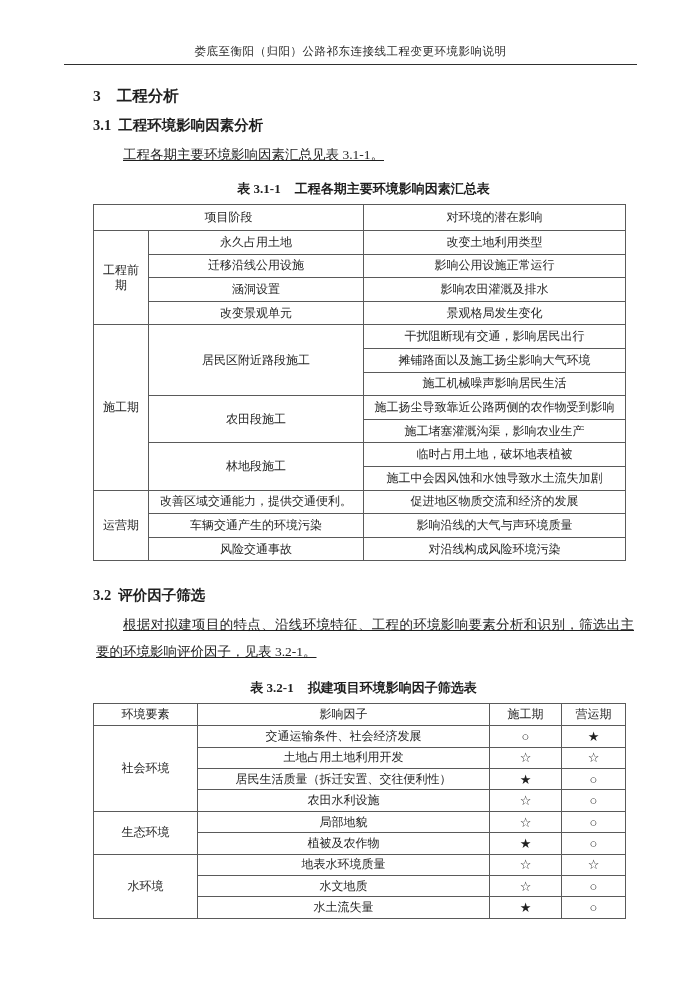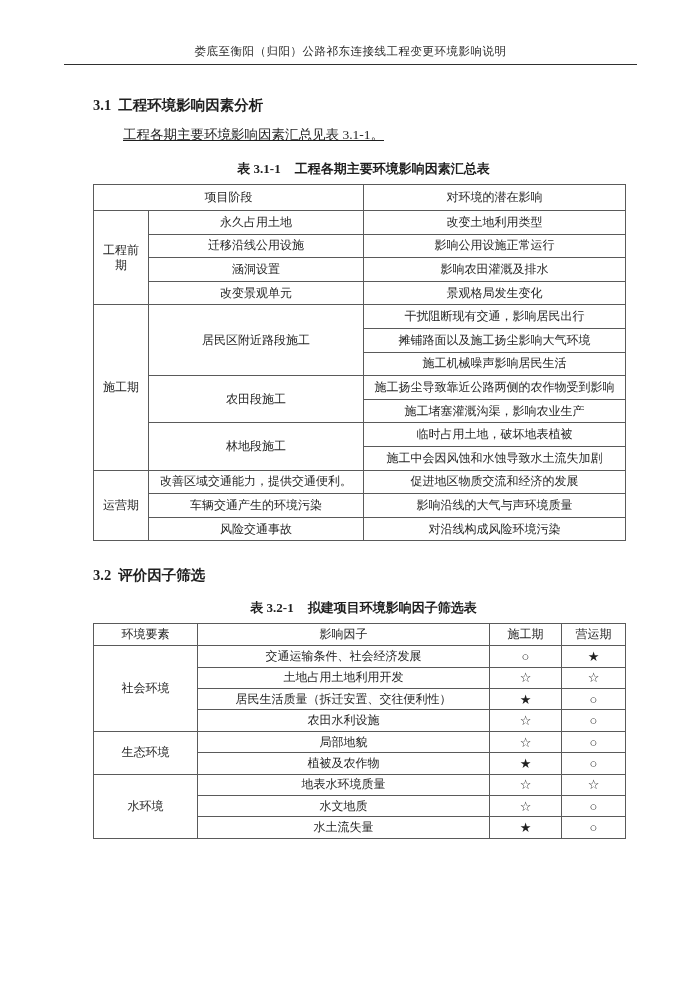--- a/index.html
+++ b/index.html
@@ -95,20 +95,23 @@
 <body>
 
 <div class="page">
 
   <div class="running-header">
     <span>娄底至衡阳（归阳）公路祁东连接线工程变更环境影响说明</span>
   </div>
 
   <div class="content">
 
+    <h1 class="h-l1">
+      <span class="num">3</span><span>工程分析</span>
+    </h1>
 
     <h2 class="h-l2">
       <span class="num">3.1</span><span>工程环境影响因素分析</span>
     </h2>
 
     <p class="para">工程各期主要环境影响因素汇总见表 3.1-1。</p>
 
     <div class="table-caption">
       <span class="cap-label">表 3.1-1</span><span>工程各期主要环境影响因素汇总表</span>
     </div>
@@ -179,20 +182,21 @@
         <td>风险交通事故</td>
         <td>对沿线构成风险环境污染</td>
       </tr>
     </tbody>
       </table>
 
     <h2 class="h-l2 sec2">
       <span class="num">3.2</span><span>评价因子筛选</span>
     </h2>
 
+    <p class="para">根据对拟建项目的特点、沿线环境特征、工程的环境影响要素分析和识别，筛选出主要的环境影响评价因子，见表 3.2-1。</p>
 
     <div class="table-caption cap2">
       <span class="cap-label">表 3.2-1</span><span>拟建项目环境影响因子筛选表</span>
     </div>
 
     <table class="t2">
       <colgroup>
           <col style="width:104px">
           <col style="width:292px">
           <col style="width:72px">

